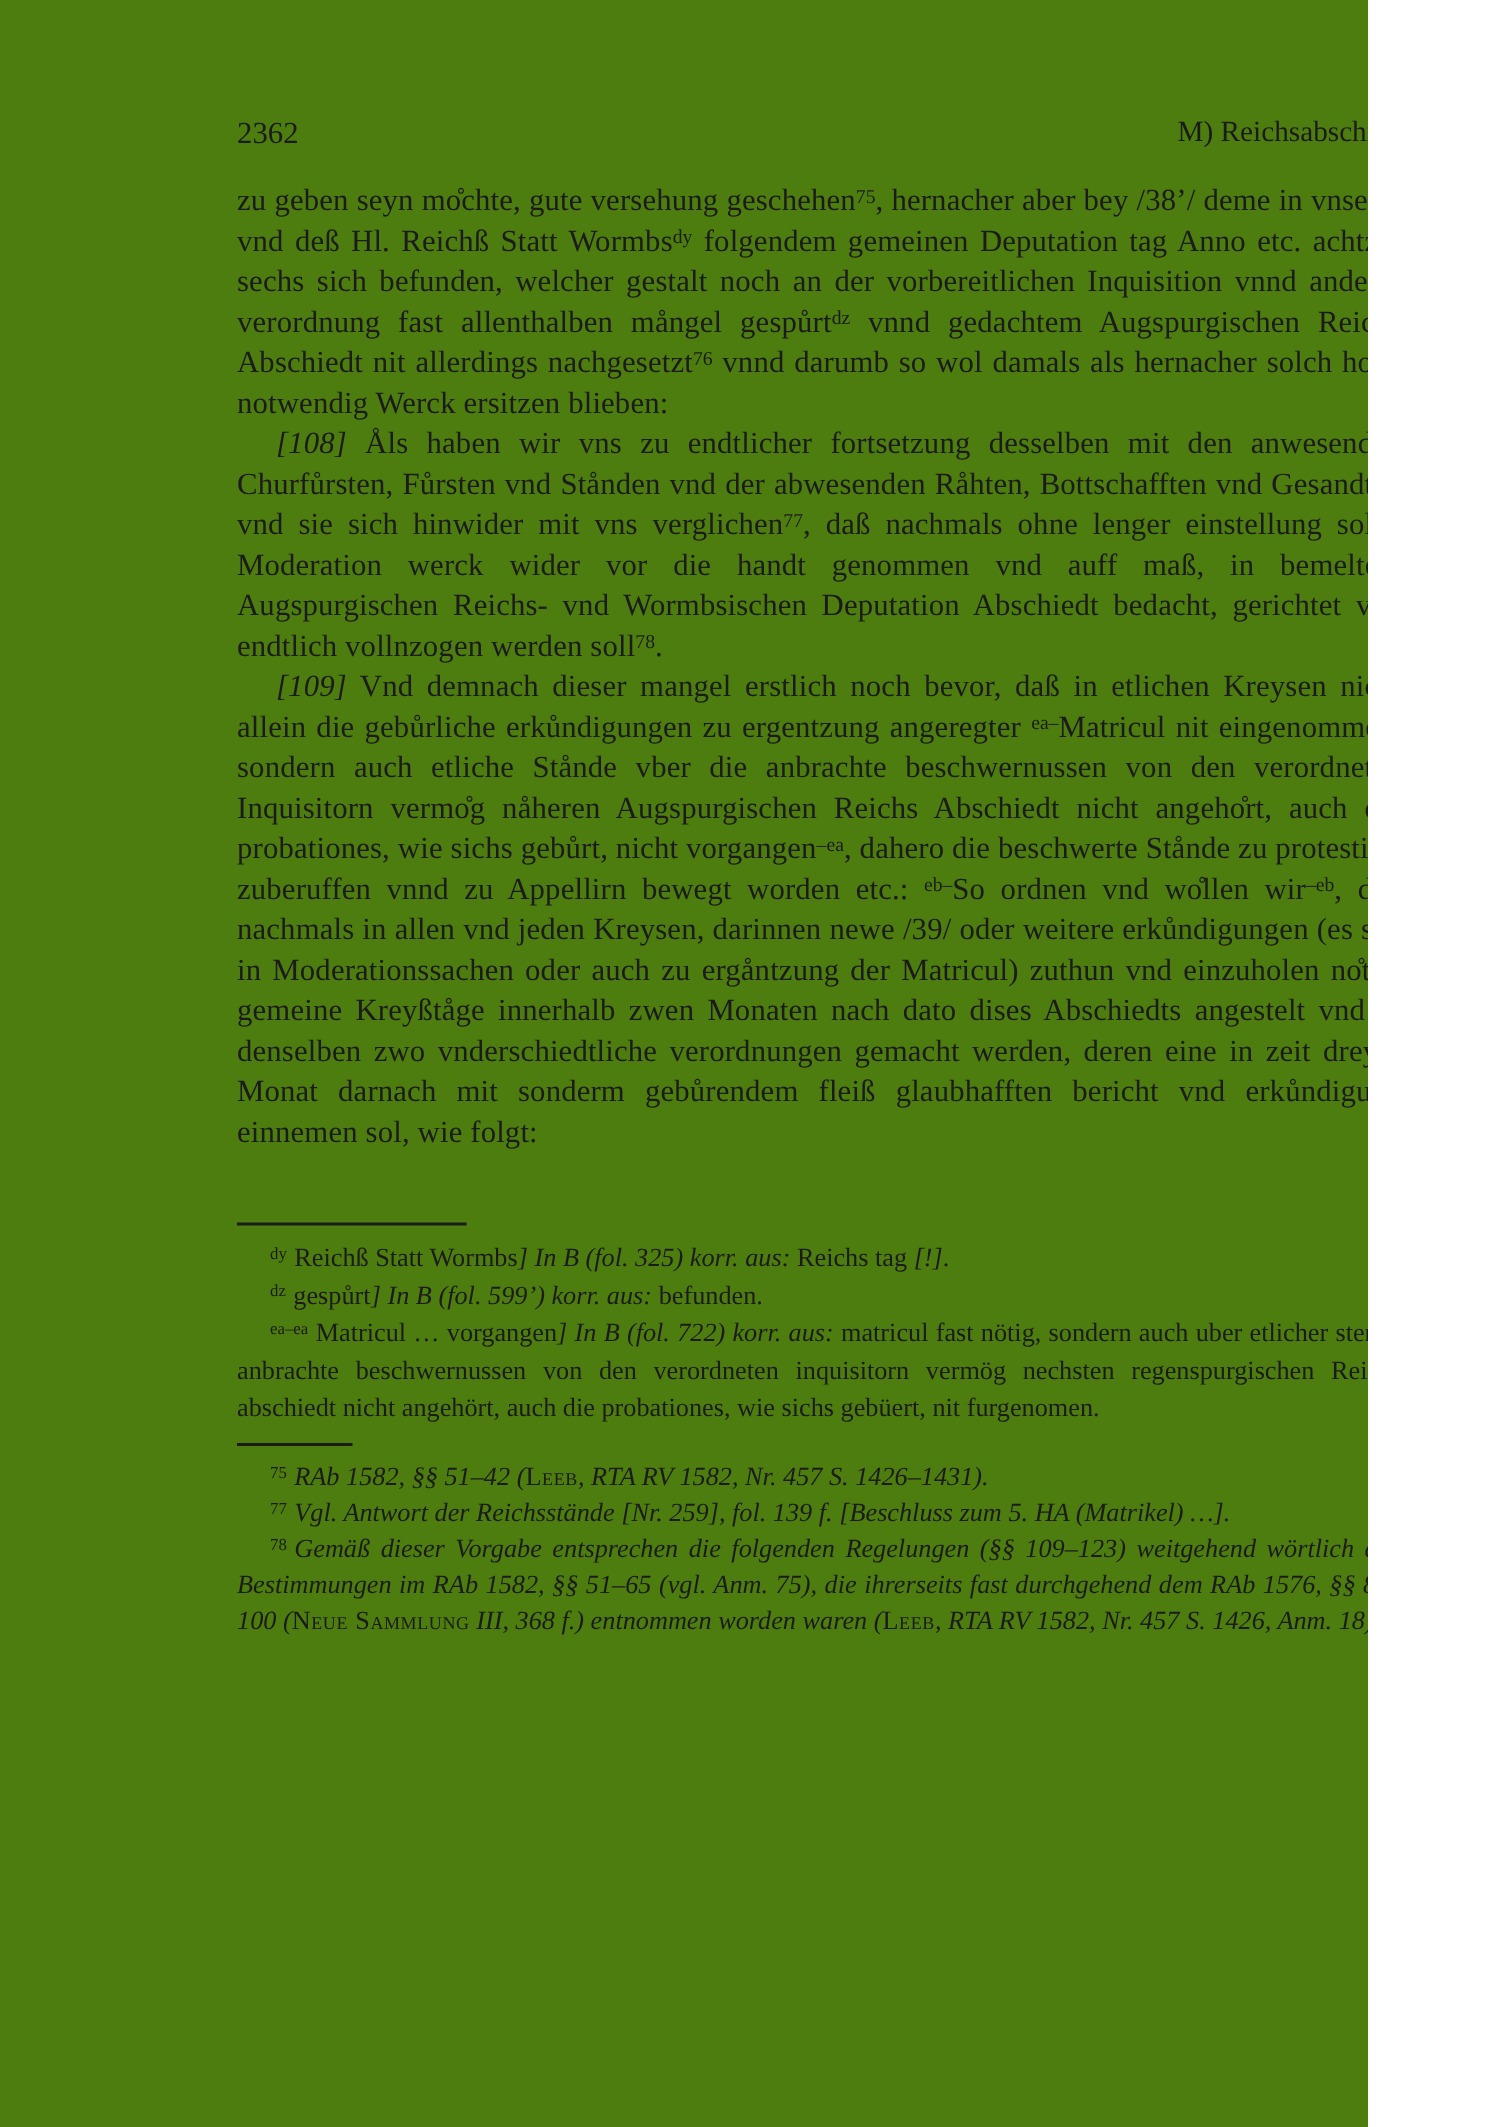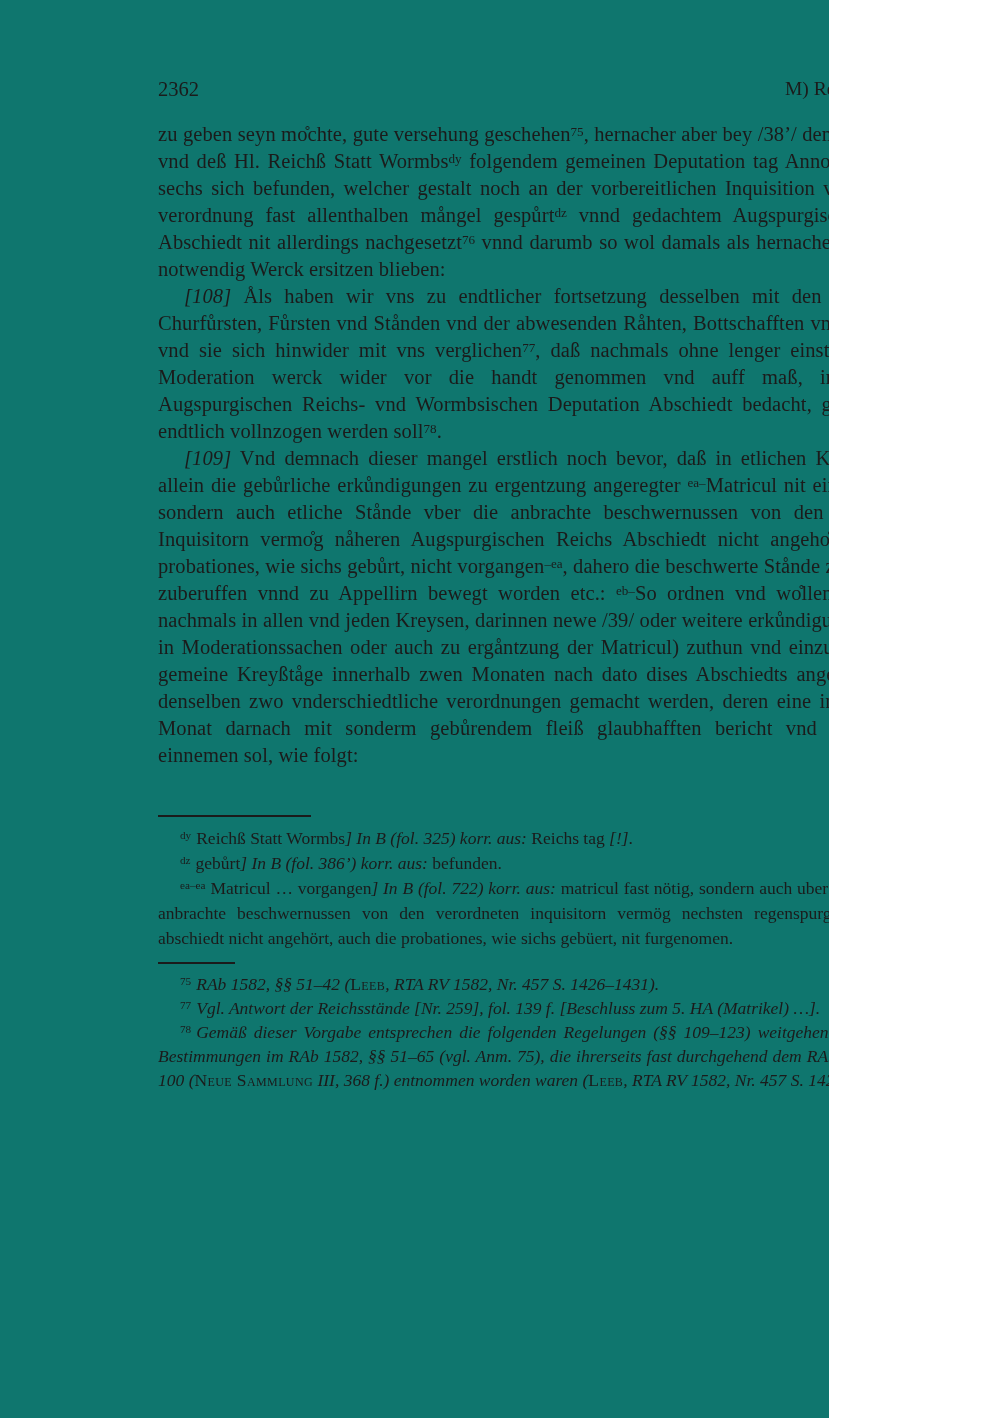--- a/index.html
+++ b/index.html
@@ -3,23 +3,23 @@
 <meta charset="utf-8">
 <title>2362 — M) Reichsabschied</title>
 <style>
   html, body {
     margin: 0;
     padding: 0;
     background: #ffffff;
   }
   .sheet {
     position: relative;
-    width: 829px;
+    width: 912px;
     height: 1418px;
-    background: #0f766e;
+    background: #4d7c0f;
     color: #1b1b1b;
     font-family: "Liberation Serif", "DejaVu Serif", serif;
     overflow: hidden;
   }
   .content {
     position: absolute;
     left: 158px;
     top: 78px;
     width: 777px;
   }
@@ -102,21 +102,21 @@
     <div class="maintext" id="main-text">
         <p class=""><span>zu geben seyn mo̊chte, gute versehung geschehen</span><span class="sup">75</span><span>, hernacher aber bey /38’/ deme in vnserer vnd deß Hl. Reichß Statt Wormbs</span><span class="sup">dy</span><span> folgendem gemeinen Deputation tag Anno etc. achtzig sechs sich befunden, welcher gestalt noch an der vorbereitlichen Inquisition vnnd anderer verordnung fast allenthalben mångel gespůrt</span><span class="sup">dz</span><span> vnnd gedachtem Augspurgischen Reichs Abschiedt nit allerdings nachgesetzt</span><span class="sup">76</span><span> vnnd darumb so wol damals als hernacher solch hoch notwendig Werck ersitzen blieben:</span></p>
         <p class="indent"><span class="it">[108]</span><span> Åls haben wir vns zu endtlicher fortsetzung desselben mit den anwesenden Churfůrsten, Fůrsten vnd Stånden vnd der abwesenden Råhten, Bottschafften vnd Gesandten vnd sie sich hinwider mit vns verglichen</span><span class="sup">77</span><span>, daß nachmals ohne lenger einstellung solch Moderation werck wider vor die handt genommen vnd auff maß, in bemeltem Augspurgischen Reichs- vnd Wormbsischen Deputation Abschiedt bedacht, gerichtet vnd endtlich vollnzogen werden soll</span><span class="sup">78</span><span>.</span></p>
         <p class="indent"><span class="it">[109]</span><span> Vnd demnach dieser mangel erstlich noch bevor, daß in etlichen Kreysen nicht allein die gebůrliche erkůndigungen zu ergentzung angeregter </span><span class="sup">ea–</span><span>Matricul nit eingenommen, sondern auch etliche Stånde vber die anbrachte beschwernussen von den verordneten Inquisitorn vermo̊g nåheren Augspurgischen Reichs Abschiedt nicht angeho̊rt, auch die probationes, wie sichs gebůrt, nicht vorgangen</span><span class="sup">–ea</span><span>, dahero die beschwerte Stånde zu protestirn, zuberuffen vnnd zu Appellirn bewegt worden etc.: </span><span class="sup">eb–</span><span>So ordnen vnd wo̊llen wir</span><span class="sup">–eb</span><span>, daß nachmals in allen vnd jeden Kreysen, darinnen newe /39/ oder weitere erkůndigungen (es sey in Moderationssachen oder auch zu ergåntzung der Matricul) zuthun vnd einzuholen no̊tig, gemeine Kreyßtåge innerhalb zwen Monaten nach dato dises Abschiedts angestelt vnd in denselben zwo vnderschiedtliche verordnungen gemacht werden, deren eine in zeit dreyer Monat darnach mit sonderm gebůrendem fleiß glaubhafften bericht vnd erkůndigung einnemen sol, wie folgt:</span></p>
       </div>
 
     <div class="apparatus">
       <div class="rule-a"></div>
       <div id="apparatus-entries">
           <p><span class="sup fnlabel">dy</span><span>Reichß Statt Wormbs</span><span class="it">] In B (fol. 325) korr. aus: </span><span>Reichs tag </span><span class="it">[!]</span><span>.</span></p>
-          <p><span class="sup fnlabel">dz</span><span>gebůrt</span><span class="it">] In B (fol. 386’) korr. aus: </span><span>befunden.</span></p>
+          <p><span class="sup fnlabel">dz</span><span>gespůrt</span><span class="it">] In B (fol. 599’) korr. aus: </span><span>befunden.</span></p>
           <p><span class="sup fnlabel">ea–ea</span><span>Matricul … vorgangen</span><span class="it">] In B (fol. 722) korr. aus: </span><span>matricul fast nötig, sondern auch uber etlicher stende anbrachte beschwernussen von den verordneten inquisitorn vermög nechsten regenspurgischen Reichs abschiedt nicht angehört, auch die probationes, wie sichs gebüert, nit furgenomen.</span></p>
         </div>
     </div>
 
     <div class="footnotes">
       <div class="rule-b"></div>
       <div id="footnote-entries">
           <p><span class="sup fnlabel">75</span><span class="it">RAb 1582, §§ 51–42 (</span><span class="sc">Leeb</span><span class="it">, RTA RV 1582, Nr. 457 S. 1426–1431).</span></p>
           <p><span class="sup fnlabel">77</span><span class="it">Vgl. Antwort der Reichsstände [Nr. 259], fol. 139 f. [Beschluss zum 5. HA (Matrikel) …].</span></p>
           <p><span class="sup fnlabel">78</span><span class="it">Gemäß dieser Vorgabe entsprechen die folgenden Regelungen (§§ 109–123) weitgehend wörtlich den Bestimmungen im RAb 1582, §§ 51–65 (vgl. Anm. 75), die ihrerseits fast durchgehend dem RAb 1576, §§ 89–100 (</span><span class="sc">Neue Sammlung</span><span class="it"> III, 368 f.) entnommen worden waren (</span><span class="sc">Leeb</span><span class="it">, RTA RV 1582, Nr. 457 S. 1426, Anm. 18).</span></p>

